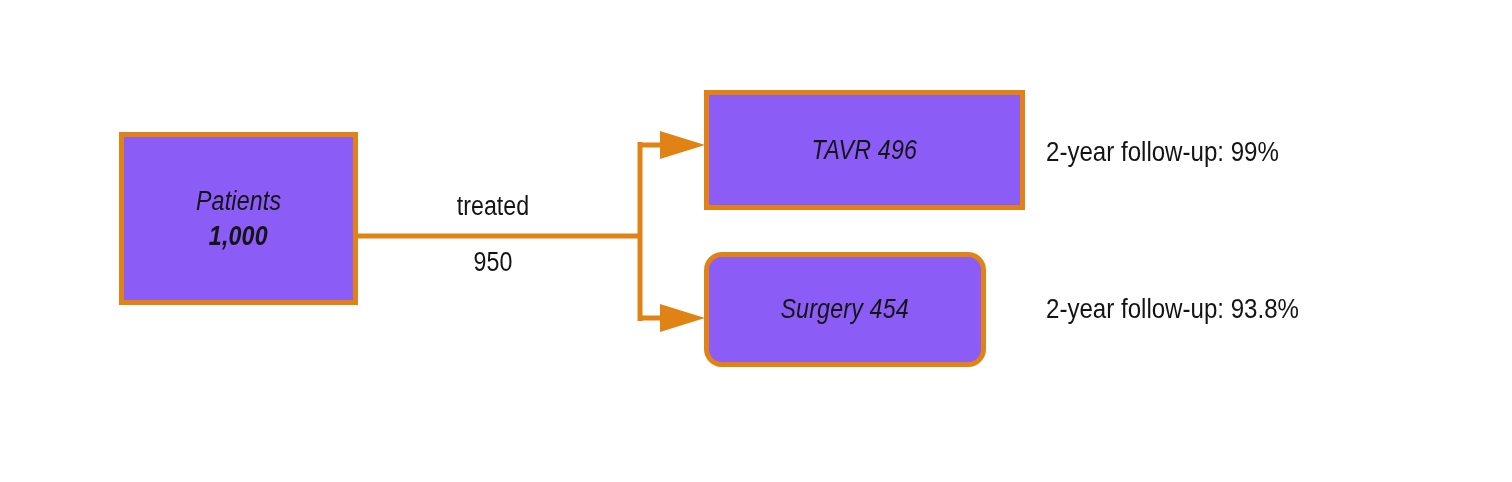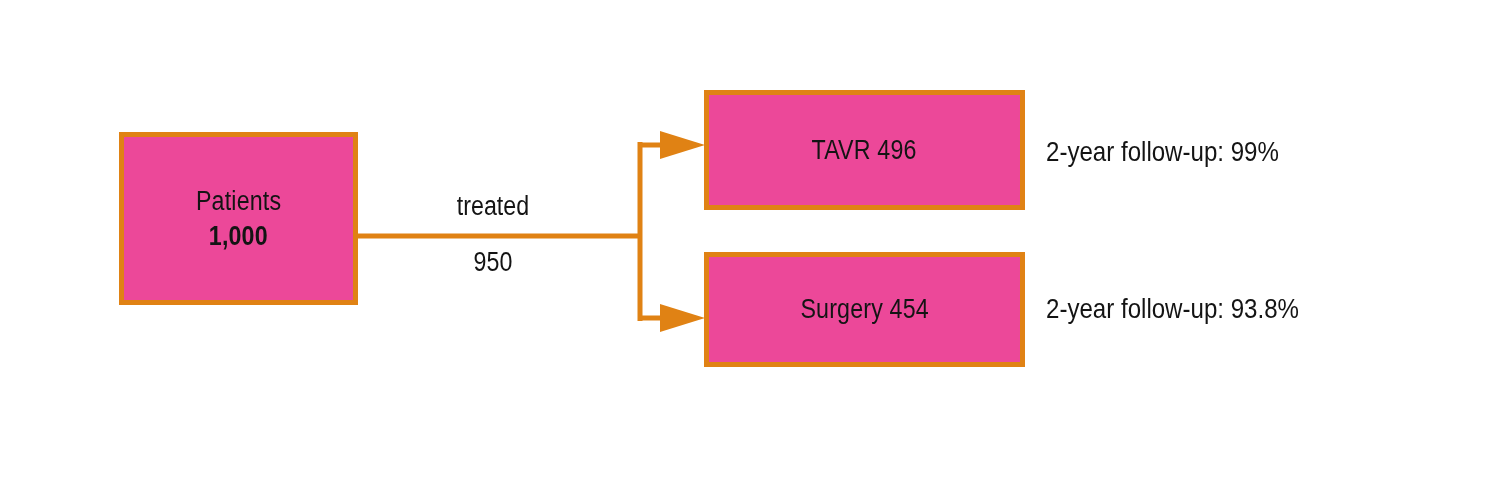--- a/index.html
+++ b/index.html
@@ -20,25 +20,26 @@
     position: absolute;
     left: 0;
     top: 0;
     width: 1512px;
     height: 482px;
   }
   .node-box {
     position: absolute;
     box-sizing: border-box;
     border: 5px solid #e08214;
-    background: #ec4899;
+    background: #8b5cf6;
     display: flex;
     flex-direction: column;
     align-items: center;
     justify-content: center;
+    font-style: italic;
   }
   .node-line {
     color: #141414;
     font-size: 27px;
     line-height: 1.28;
     letter-spacing: 0.2px;
     white-space: nowrap;
     transform: scaleX(0.86);
   }
   .node-line.bold {
@@ -59,21 +60,21 @@
     font-size: 28px;
     line-height: 1;
     white-space: nowrap;
     transform: scaleX(0.86);
     transform-origin: left center;
   }
 
   
   #box-patients { left: 119px;  top: 132px; width: 239px; height: 173px; }
   #box-tavr     { left: 704px;  top: 90px;  width: 321px; height: 120px; }
-  #box-surgery  { left: 704px;  top: 252px; width: 321px; height: 115px; }
+  #box-surgery  { left: 704px;  top: 252px; width: 282px; height: 115px; border-radius: 18px; }
 
   #label-treated { left: 413px; top: 193px; width: 160px; }
   #label-count   { left: 413px; top: 249px; width: 160px; }
 
   #label-followup-tavr    { left: 1046px; top: 138px; }
   #label-followup-surgery { left: 1046px; top: 295px; }
 </style>
 </head>
 <body>
 

